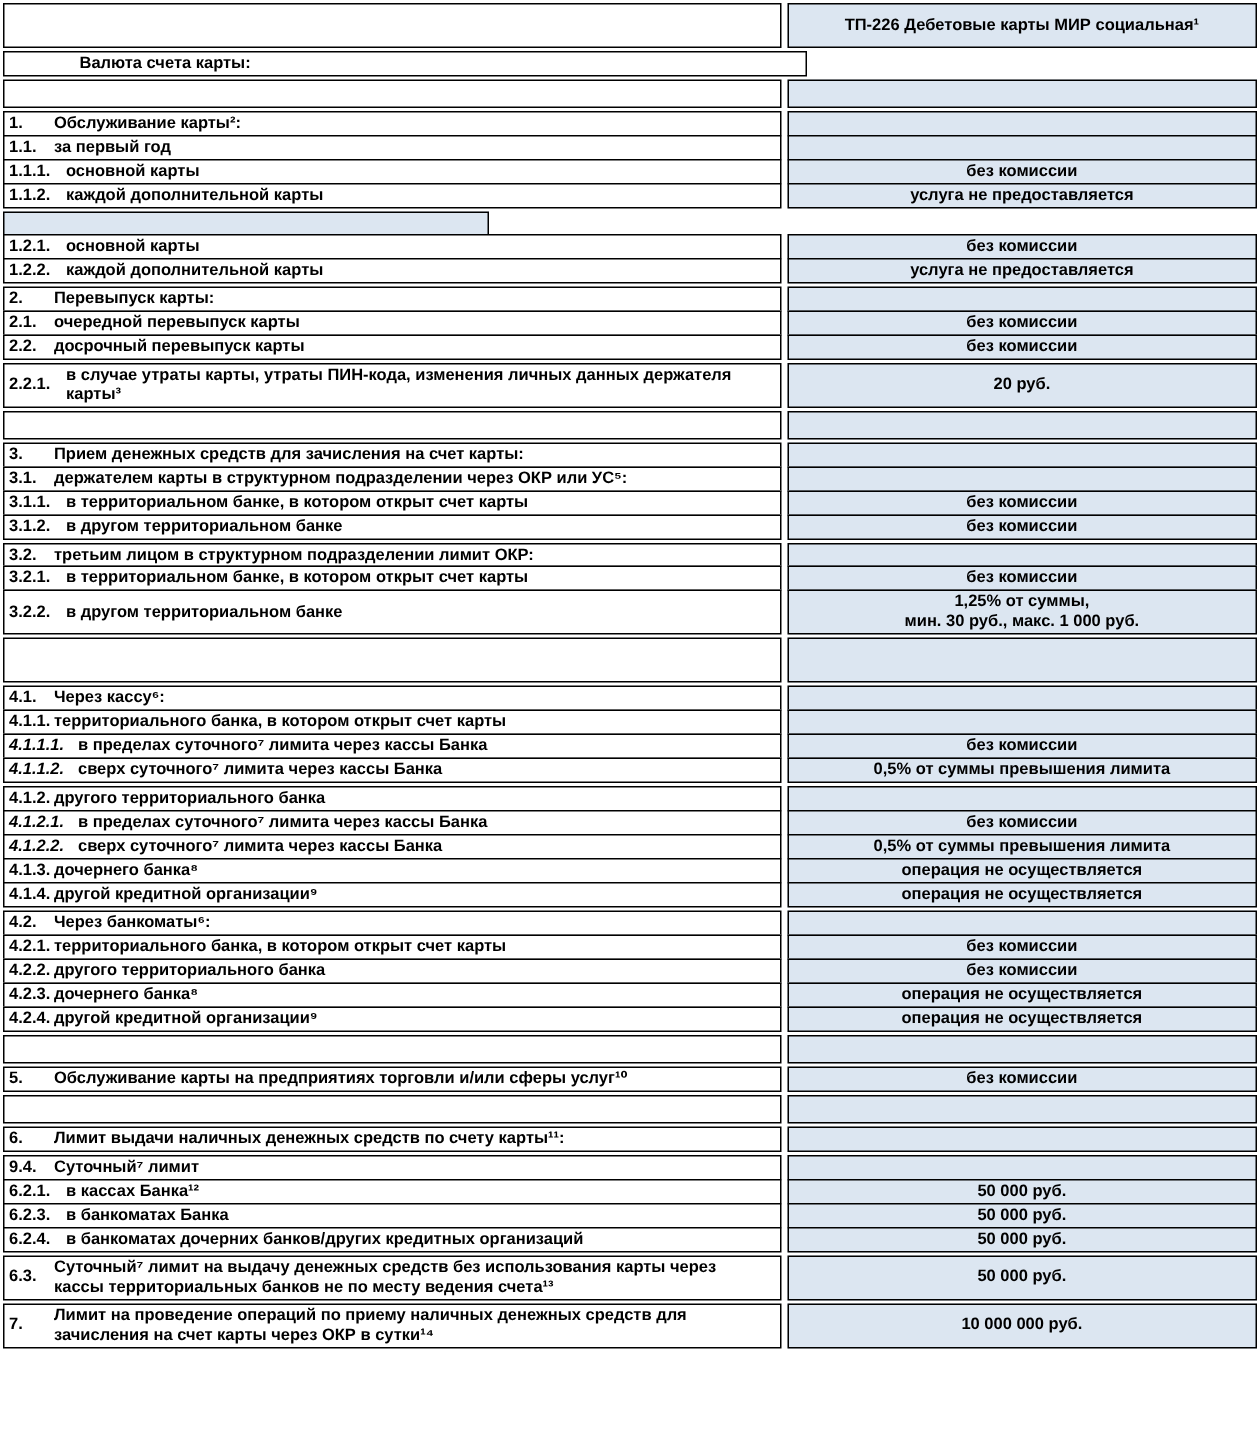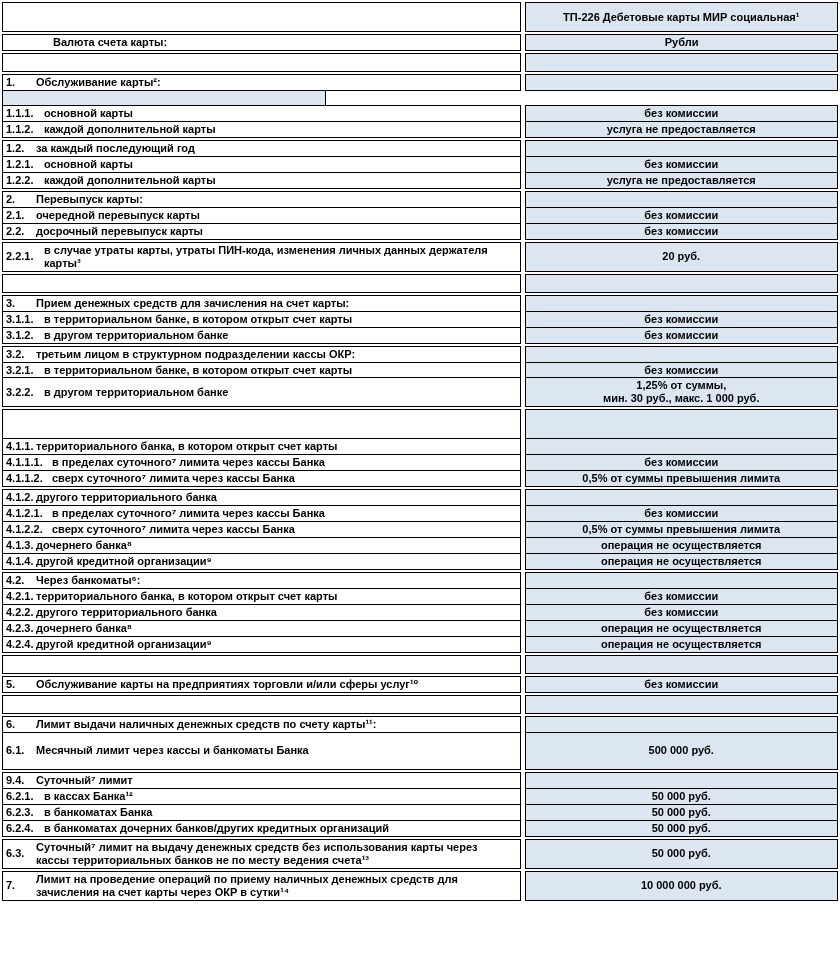--- a/index.html
+++ b/index.html
@@ -45,59 +45,60 @@
   
   .row.meta .cell.left{background:var(--label-gray);padding-left:50px;}
   .row.meta .cell.right{background:var(--value-blue-light);}
 
   
   .row.row .cell.left{background:#fff;}
   .row.row .cell.right{background:var(--value-blue-light);}
 
   .num{flex:0 0 30px;align-self:center;}
   .ind1 .num{flex:0 0 38px;}
-  .ind2 .num{flex:0 0 46px;}
+  .ind2 .num{flex:0 0 46px;font-style:italic;}
   .lbl{display:block;}
   .val{white-space:pre-line;}
 
   .row.tall  .cell{min-height:25px;justify-content:center;}
   .row.tall2 .cell{min-height:28px;}
   .row.xtall .cell{min-height:38px;}
 </style>
 </head>
 <body>
 
 <div class="table">
   <div class="row thead sep">
     <div class="cell left">Название услуги</div>
     <div class="cell right">ТП-226 Дебетовые карты МИР социальная¹</div>
   </div>
   <div id="rows-container">
       <div class="row meta sep">
         <div class="cell left">
           <span class="lbl">Валюта счета карты:</span>
         </div>
-        <div class="cell right">
-          <span class="val">Рубли</span>
-        </div>
       </div>
       <div class="row section sep">
         <div class="cell left">
           <span class="lbl">Комиссия за годовое обслуживание карты и перевыпуск карт</span>
         </div>
         <div class="cell right"></div>
       </div>
       <div class="row main sep">
         <div class="cell left">
           <span class="num">1.</span>
           <span class="lbl">Обслуживание карты²:</span>
         </div>
         <div class="cell right"></div>
       </div>
       <div class="row row">
+        <div class="cell left">
+          <span class="num">1.1.</span>
+          <span class="lbl">за первый год</span>
+        </div>
         <div class="cell right"></div>
       </div>
       <div class="row row">
         <div class="cell left ind1">
           <span class="num">1.1.1.</span>
           <span class="lbl">основной карты</span>
         </div>
         <div class="cell right">
           <span class="val">без комиссии</span>
         </div>
@@ -105,24 +106,20 @@
       <div class="row row">
         <div class="cell left ind1">
           <span class="num">1.1.2.</span>
           <span class="lbl">каждой дополнительной карты</span>
         </div>
         <div class="cell right">
           <span class="val">услуга не предоставляется</span>
         </div>
       </div>
       <div class="row row sep">
-        <div class="cell left">
-          <span class="num">1.2.</span>
-          <span class="lbl">за каждый последующий год</span>
-        </div>
         <div class="cell right"></div>
       </div>
       <div class="row row">
         <div class="cell left ind1">
           <span class="num">1.2.1.</span>
           <span class="lbl">основной карты</span>
         </div>
         <div class="cell right">
           <span class="val">без комиссии</span>
         </div>
@@ -177,41 +174,48 @@
         <div class="cell right"></div>
       </div>
       <div class="row main sep">
         <div class="cell left">
           <span class="num">3.</span>
           <span class="lbl">Прием денежных средств для зачисления на счет карты:</span>
         </div>
         <div class="cell right"></div>
       </div>
       <div class="row row">
+        <div class="cell left">
+          <span class="num">3.1.</span>
+          <span class="lbl">держателем карты в структурном подразделении через ОКР или УС⁵:</span>
+        </div>
+        <div class="cell right"></div>
+      </div>
+      <div class="row row">
         <div class="cell left ind1">
           <span class="num">3.1.1.</span>
           <span class="lbl">в территориальном банке, в котором открыт счет карты</span>
         </div>
         <div class="cell right">
           <span class="val">без комиссии</span>
         </div>
       </div>
       <div class="row row">
         <div class="cell left ind1">
           <span class="num">3.1.2.</span>
           <span class="lbl">в другом территориальном банке</span>
         </div>
         <div class="cell right">
           <span class="val">без комиссии</span>
         </div>
       </div>
       <div class="row row sep">
         <div class="cell left">
           <span class="num">3.2.</span>
-          <span class="lbl">третьим лицом в структурном подразделении кассы ОКР:</span>
+          <span class="lbl">третьим лицом в структурном подразделении лимит ОКР:</span>
         </div>
         <div class="cell right"></div>
       </div>
       <div class="row row">
         <div class="cell left ind1">
           <span class="num">3.2.1.</span>
           <span class="lbl">в территориальном банке, в котором открыт счет карты</span>
         </div>
         <div class="cell right">
           <span class="val">без комиссии</span>
@@ -223,20 +227,27 @@
           <span class="lbl">в другом территориальном банке</span>
         </div>
         <div class="cell right">
           <span class="val">1,25% от суммы,
 мин. 30 руб., макс. 1 000 руб.</span>
         </div>
       </div>
       <div class="row section sep tall2">
         <div class="cell left">
           <span class="lbl">Комиссия за выдачу наличных денежных средств (рублей или иностранной валюты) со счетов с использованием карт:</span>
+        </div>
+        <div class="cell right"></div>
+      </div>
+      <div class="row main sep">
+        <div class="cell left">
+          <span class="num">4.1.</span>
+          <span class="lbl">Через кассу⁶:</span>
         </div>
         <div class="cell right"></div>
       </div>
       <div class="row row">
         <div class="cell left">
           <span class="num">4.1.1.</span>
           <span class="lbl">территориального банка, в котором открыт счет карты</span>
         </div>
         <div class="cell right"></div>
       </div>
@@ -365,29 +376,20 @@
         </div>
         <div class="cell right"></div>
       </div>
       <div class="row main sep">
         <div class="cell left">
           <span class="num">6.</span>
           <span class="lbl">Лимит выдачи наличных денежных средств по счету карты¹¹:</span>
         </div>
         <div class="cell right"></div>
       </div>
-      <div class="row row xtall">
-        <div class="cell left">
-          <span class="num">6.1.</span>
-          <span class="lbl">Месячный лимит через кассы и банкоматы Банка</span>
-        </div>
-        <div class="cell right">
-          <span class="val">500 000 руб.</span>
-        </div>
-      </div>
       <div class="row row sep">
         <div class="cell left">
           <span class="num">9.4.</span>
           <span class="lbl">Суточный⁷ лимит</span>
         </div>
         <div class="cell right"></div>
       </div>
       <div class="row row">
         <div class="cell left ind1">
           <span class="num">6.2.1.</span>

